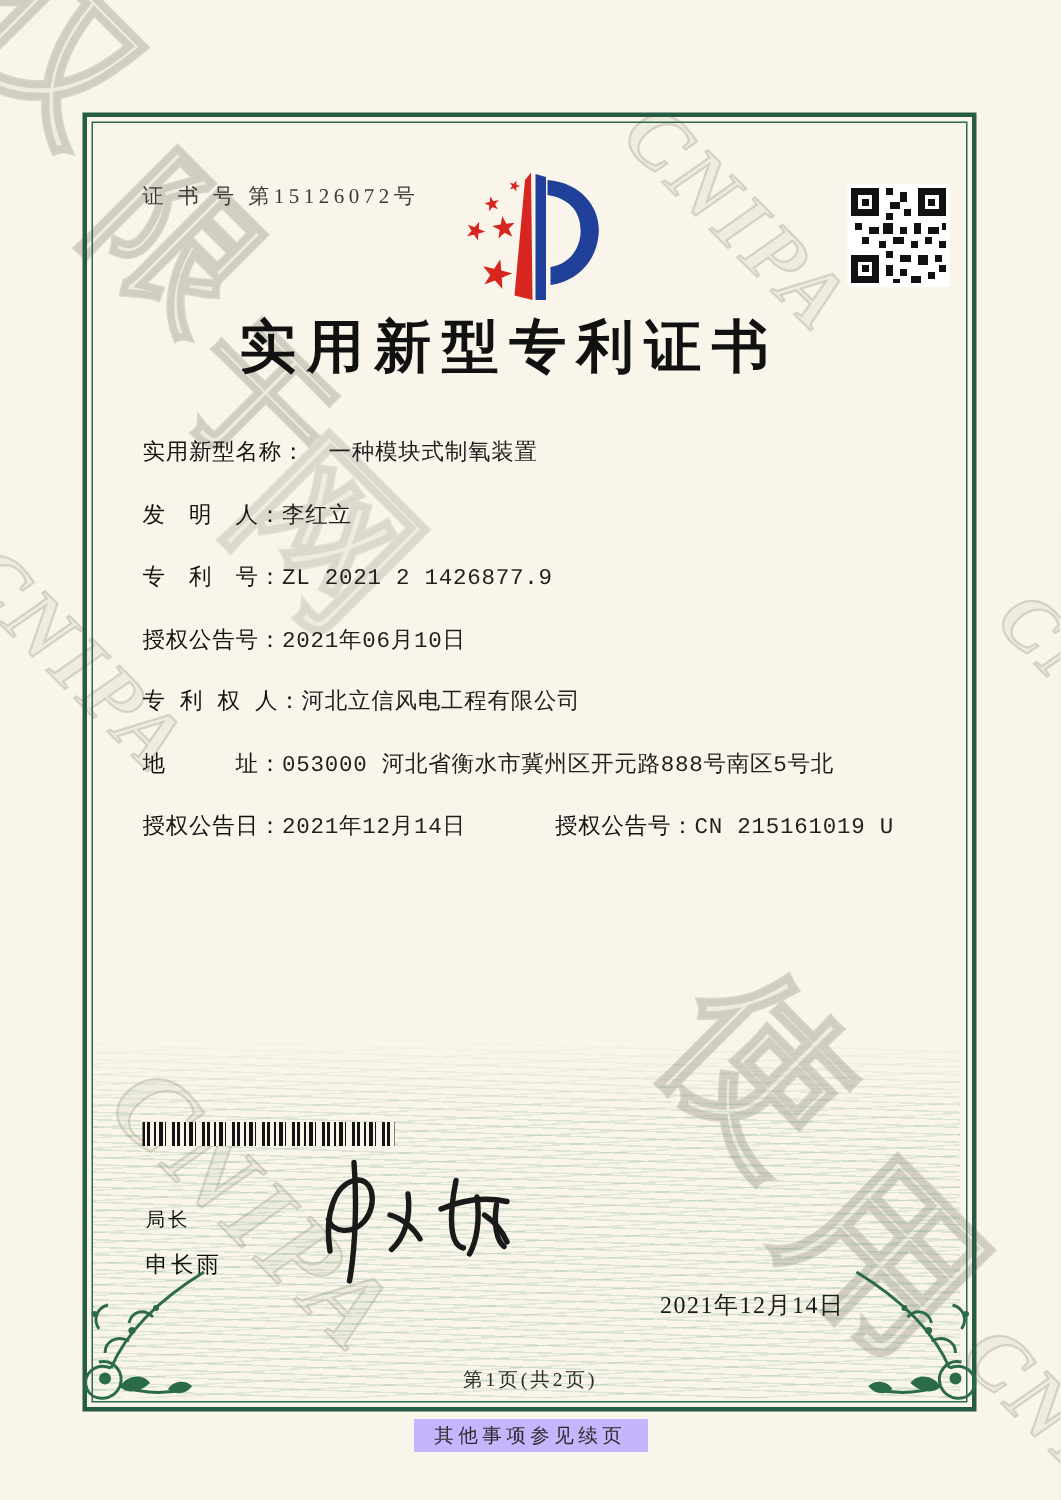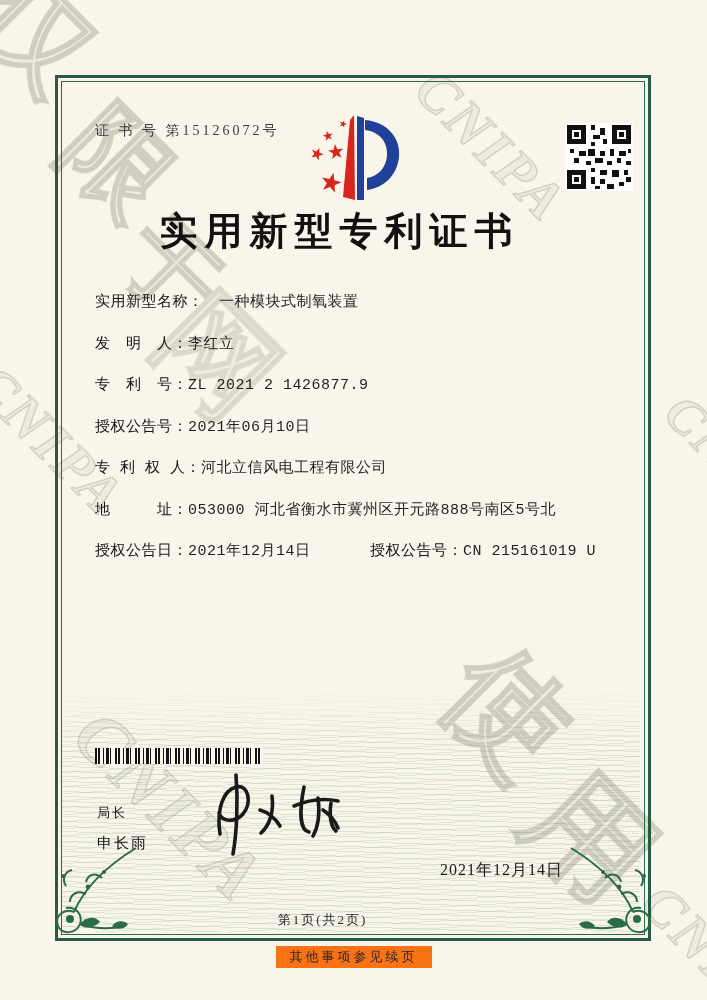--- a/index.html
+++ b/index.html
@@ -87,26 +87,26 @@
       #151515 3px 5px, #f9f5ea 5px 8px,
       #151515 8px 9px,  #f9f5ea 9px 11px,
       #151515 11px 14px,#f9f5ea 14px 15px,
       #151515 15px 16px,#f9f5ea 16px 20px);
   }
   .signer-title{position:absolute;left:97px;top:804px;z-index:3;font-size:13px;color:#111;letter-spacing:2px;}
   .signer-name{position:absolute;left:97px;top:834px;z-index:3;font-size:15px;color:#111;letter-spacing:2px;}
   .signature{position:absolute;left:192px;top:770px;width:168px;height:92px;z-index:3;}
   .issue-date{position:absolute;left:440px;top:860px;z-index:3;font-size:16px;color:#1c1c1c;letter-spacing:1px;}
   .page-info{
-    position:absolute;left:0;top:911px;width:645px;z-index:3;
+    position:absolute;left:0;top:911px;width:707px;z-index:3;
     text-align:center;font-size:13px;color:#2a2a2a;letter-spacing:2px;
   }
   .footer-note{
     position:absolute;left:50%;top:946px;transform:translateX(-50%);z-index:3;
-    background:#f97316;padding:2px 14px;
+    background:#c4b5fd;padding:2px 14px;
     font-size:13px;color:#2a2a2a;letter-spacing:3px;
   }
   .corner{position:absolute;width:92px;height:96px;z-index:4;}
   .corner-left{left:50px;top:842px;}
   .corner-right{left:565px;top:842px;transform:scaleX(-1);}
 </style>
 </head>
 <body>
 
 <div class="page">

